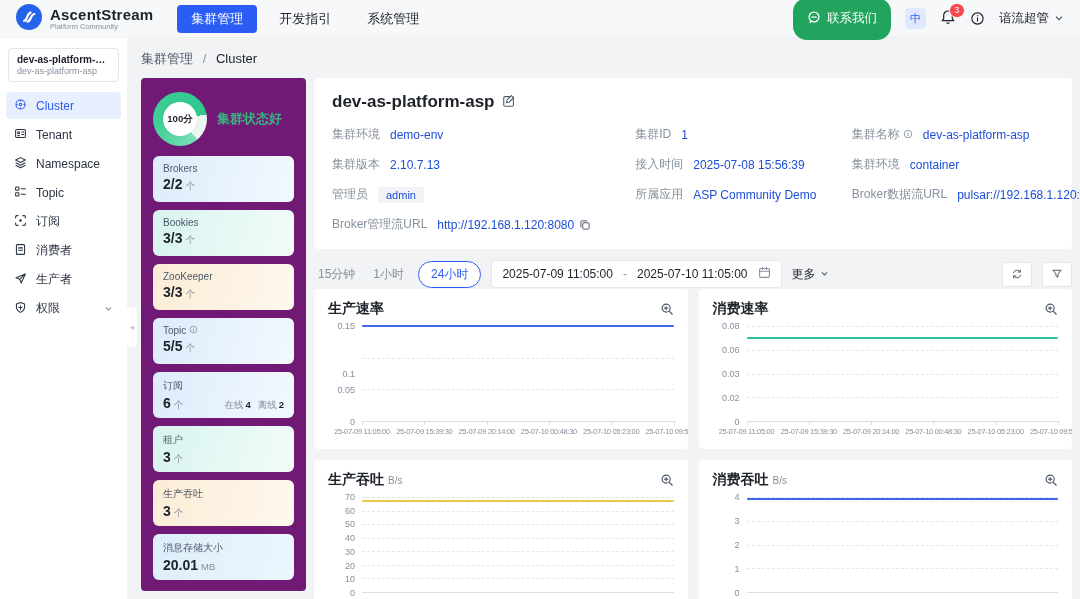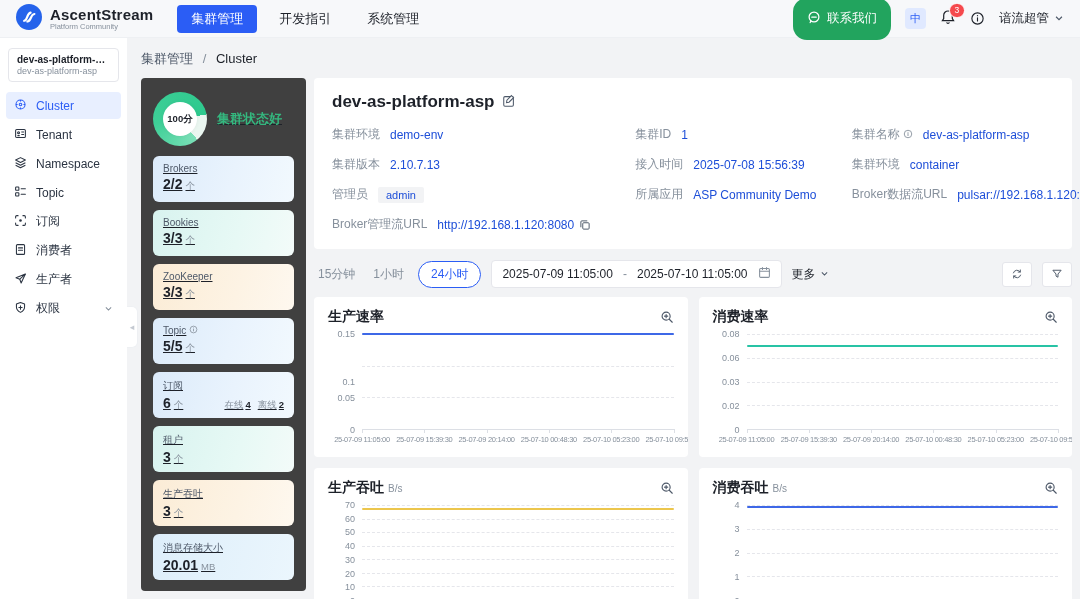--- a/index.html
+++ b/index.html
@@ -34,21 +34,21 @@
   .menu-item .chev { margin-left:auto; color:#86909c; }
   .sidebar-handle { position:absolute; right:-11px; top:268px; width:11px; height:42px; background:#fff; border:1px solid #eef0f3; border-left:none; border-radius:0 6px 6px 0; display:flex; align-items:center; justify-content:center; color:#c4c9d1; font-size:9px; cursor:pointer; z-index:5; }
 
   .main { flex:1; min-width:0; padding:10px 8px 0 14px; }
   .breadcrumb { font-size:13px; margin:2px 0 10px; }
   .breadcrumb .parent { color:#4e5969; cursor:pointer; }
   .breadcrumb .sep { color:#86909c; margin:0 6px; }
   .content { display:flex; gap:8px; }
 
   
-  .status-card { width:165px; flex-shrink:0; background:#404040; border-radius:4px; padding:10px 12px; height:513px;text-decoration:underline; }
+  .status-card { width:165px; flex-shrink:0; background:#701a75; border-radius:4px; padding:10px 12px; height:513px; }
   .gauge-row { display:flex; align-items:center; gap:10px; padding:4px 0 10px; }
   .gauge { width:54px; height:54px; border-radius:50%; background:conic-gradient(from 140deg,#7ce0b8 0deg,#3ecf97 120deg,#2ec98e 300deg,#eaf6f0 300deg 360deg); position:relative; flex-shrink:0; }
   .gauge-inner { position:absolute; inset:10px; background:#fff; border-radius:50%; display:flex; align-items:center; justify-content:center; font-size:9.5px; font-weight:700; color:#1d2129; box-shadow:0 0 4px rgba(0,0,0,.06); }
   .gauge-label { color:#34b87f; font-weight:700; font-size:13px; }
   .stat-tile { border-radius:6px; padding:7px 10px 6px; margin-bottom:8px; height:46px; }
   .stat-tile .lbl { font-size:10px; color:#4e5969; display:flex; align-items:center; gap:3px; }
   .stat-tile .val-row { display:flex; align-items:baseline; margin-top:2px; }
   .stat-tile .val { font-size:14px; font-weight:700; color:#1d2129; }
   .stat-tile .unit { font-size:9.5px; color:#86909c; margin-left:3px; }
   .stat-tile .extra { margin-left:auto; font-size:9.5px; color:#86909c; display:flex; gap:7px; }
@@ -68,21 +68,21 @@
   .info-col.c1 { width:42%; }
   .info-col.c2 { width:30%; }
   .info-col.c3 { width:28%; }
   .field { display:flex; align-items:center; font-size:12px; white-space:nowrap; }
   .field .flabel { color:#86909c; margin-right:10px; display:flex; align-items:center; gap:3px; }
   .field .fvalue { color:#1d4ed8; display:flex; align-items:center; gap:5px; }
   .tag { background:#f2f3f5; border-radius:2px; padding:2px 8px; font-size:11px; }
   .copy-icon { color:#4e5969; cursor:pointer; display:flex; }
 
   
-  .toolbar { display:flex; align-items:center; margin:11px 0 9px; gap:10px; }
+  .toolbar { display:flex; align-items:center; margin:11px 0 1px; gap:10px; }
   .range-opt { color:#86909c; font-size:12px; cursor:pointer; padding:0 4px; }
   .range-opt.active { color:#2b5df5; border:1px solid #2b5df5; border-radius:14px; padding:4px 12px; background:#fff; }
   .date-box { background:#fff; border:1px solid #e5e6eb; border-radius:4px; height:28px; display:flex; align-items:center; gap:10px; padding:0 10px; font-size:12px; cursor:pointer; }
   .date-box .dsep { color:#86909c; }
   .more-btn { display:flex; align-items:center; gap:4px; font-size:12px; cursor:pointer; }
   .toolbar-spacer { flex:1; }
   .tool-icon-btn { width:30px; height:25px; background:#fff; border:1px solid #e5e6eb; border-radius:3px; display:flex; align-items:center; justify-content:center; color:#4e5969; cursor:pointer; }
 
   
   .charts-grid { display:grid; grid-template-columns:1fr 1fr; gap:11px; }

